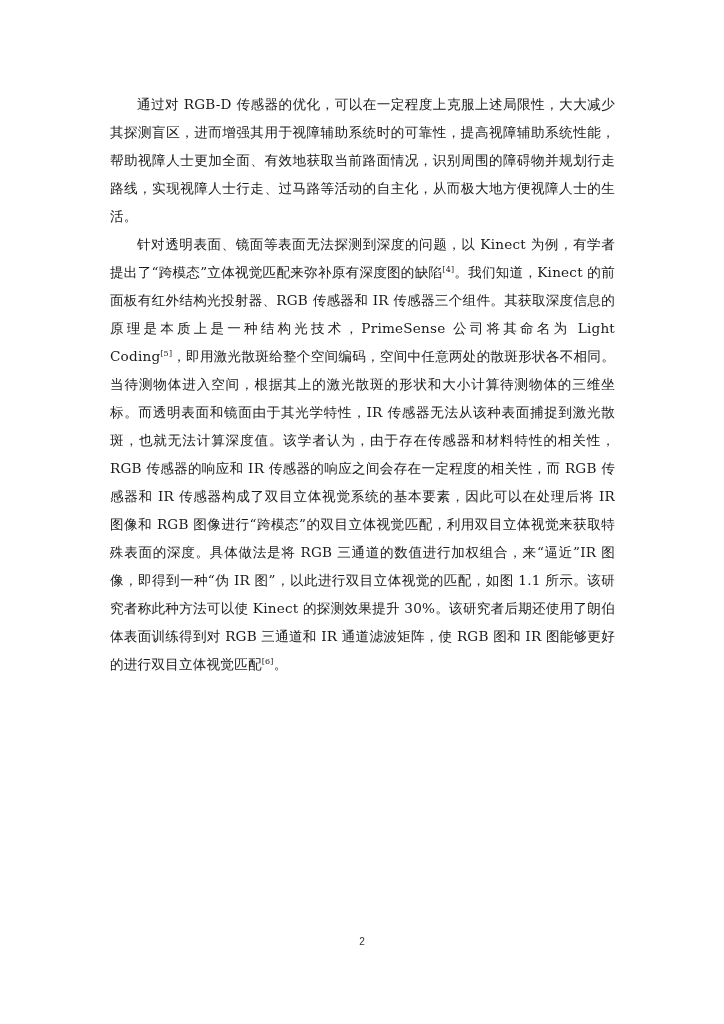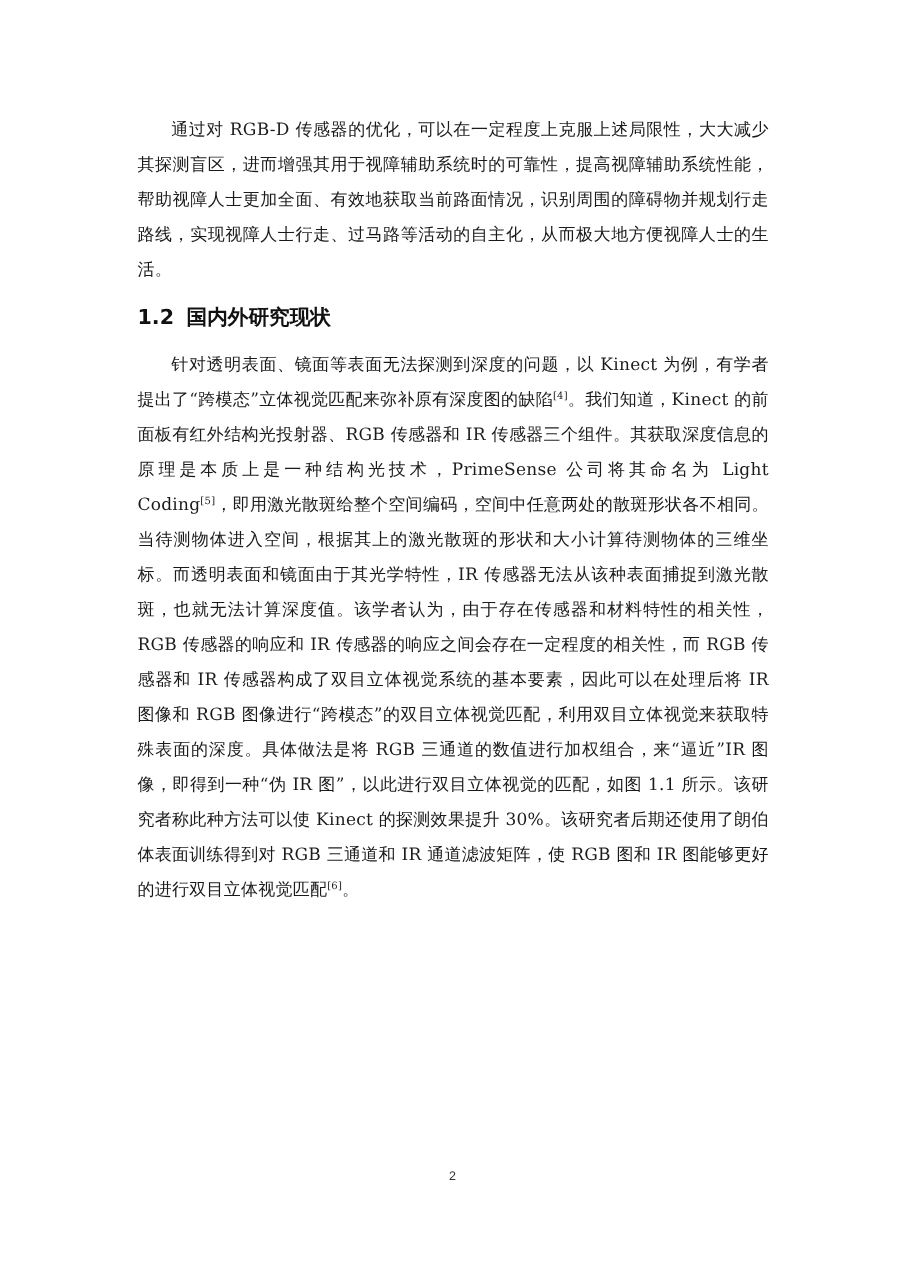--- a/index.html
+++ b/index.html
@@ -36,23 +36,20 @@
     font-family: "Liberation Sans", sans-serif; font-size: 10px; color: #333;
   }
 </style>
 </head>
 <body>
 
 <div class="page">
   <div class="content">
     <p class="para">通过对 RGB-D 传感器的优化，可以在一定程度上克服上述局限性，大大减少其探测盲区，进而增强其用于视障辅助系统时的可靠性，提高视障辅助系统性能，帮助视障人士更加全面、有效地获取当前路面情况，识别周围的障碍物并规划行走路线，实现视障人士行走、过马路等活动的自主化，从而极大地方便视障人士的生活。</p>
 
-    <h2 class="heading">
-      <span class="num">1.2</span><span>国内外研究现状</span>
-    </h2>
 
 
     <p class="para">
       <span>针对透明表面、镜面等表面无法探测到深度的问题，以 Kinect 为例，有学者提出了“跨模态”立体视觉匹配来弥补原有深度图的缺陷</span><sup class="cite">[4]</sup><span>。我们知道，Kinect 的前面板有红外结构光投射器、RGB 传感器和 IR 传感器三个组件。其获取深度信息的原理是本质上是一种结构光技术，PrimeSense 公司将其命名为 Light Coding</span><sup class="cite">[5]</sup><span>，即用激光散斑给整个空间编码，空间中任意两处的散斑形状各不相同。当待测物体进入空间，根据其上的激光散斑的形状和大小计算待测物体的三维坐标。而透明表面和镜面由于其光学特性，IR 传感器无法从该种表面捕捉到激光散斑，也就无法计算深度值。该学者认为，由于存在传感器和材料特性的相关性，RGB 传感器的响应和 IR 传感器的响应之间会存在一定程度的相关性，而 RGB 传感器和 IR 传感器构成了双目立体视觉系统的基本要素，因此可以在处理后将 IR 图像和 RGB 图像进行“跨模态”的双目立体视觉匹配，利用双目立体视觉来获取特殊表面的深度。具体做法是将 RGB 三通道的数值进行加权组合，来“逼近”IR 图像，即得到一种“伪 IR 图”，以此进行双目立体视觉的匹配，如图 1.1 所示。该研究者称此种方法可以使 Kinect 的探测效果提升 30%。该研究者后期还使用了朗伯体表面训练得到对 RGB 三通道和 IR 通道滤波矩阵，使 RGB 图和 IR 图能够更好的进行双目立体视觉匹配</span><sup class="cite">[6]</sup><span>。</span>
     </p>
   </div>
 
   <div class="page-number">2</div>
 </div>
 

